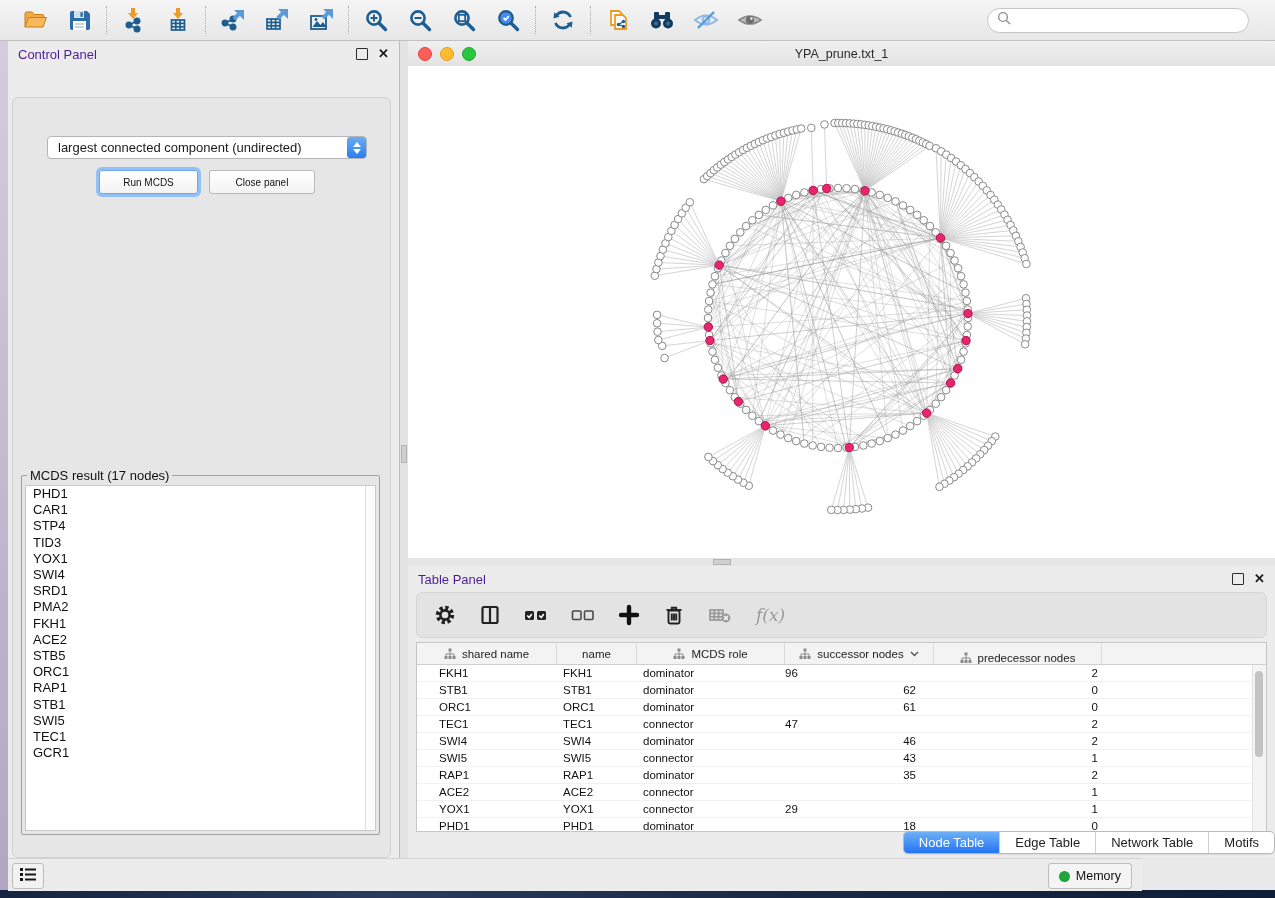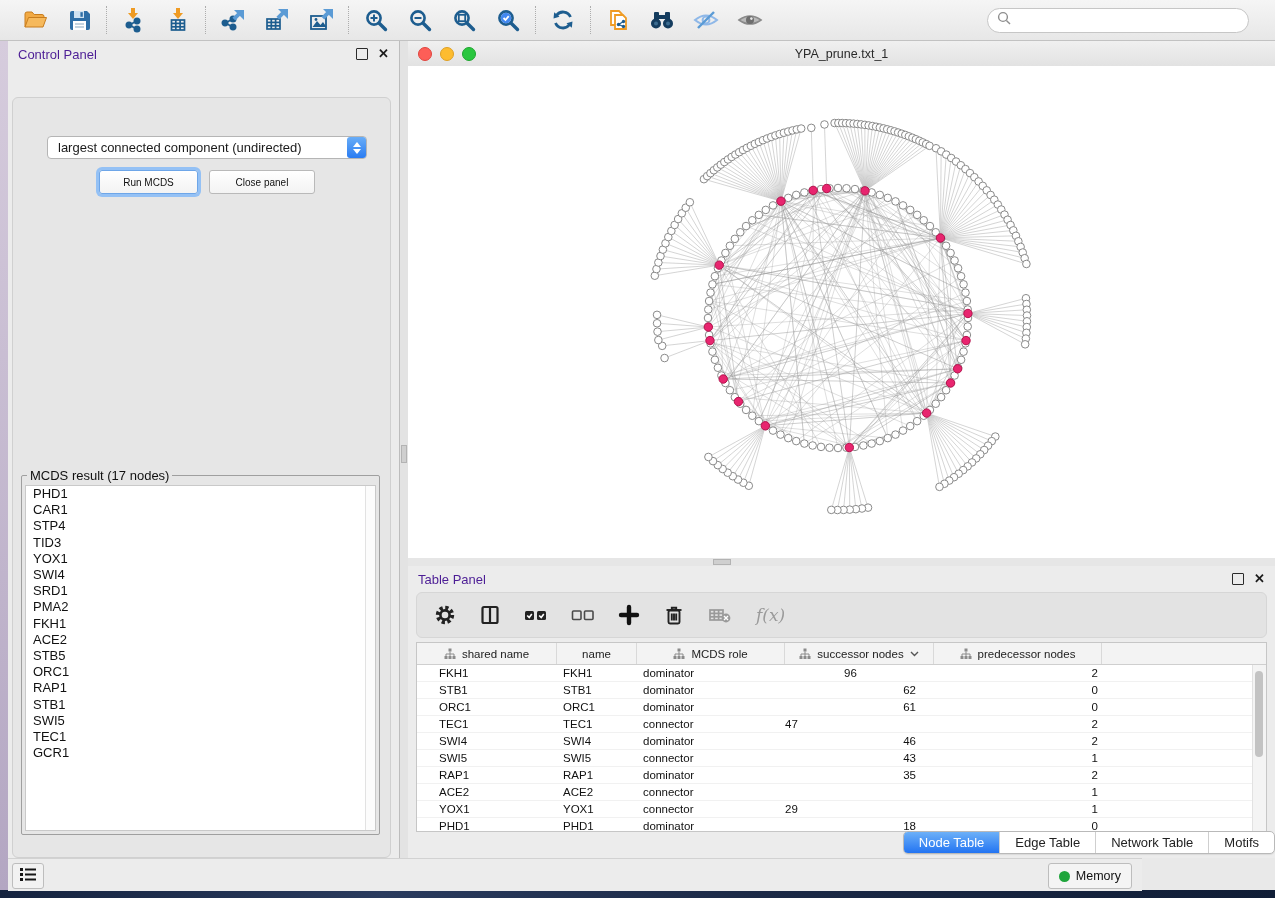--- a/index.html
+++ b/index.html
@@ -1121,21 +1121,21 @@
               </g>
             </svg>
           </span>
           <span>successor nodes</span>
           <span style="display:flex">
             <svg width="9" height="6" viewBox="0 0 9 6">
               <polyline points="1,1 4.5,4.5 8,1" fill="none" stroke="#555" stroke-width="1.4"></polyline>
             </svg>
           </span>
         </div>
-        <div class="t-hcell" style="width: 168px;">
+        <div class="t-hcell" style="width: 168px; align-items: flex-end;">
           <span style="display:flex">
             <svg width="12" height="12" viewBox="0 0 12 12">
               <g fill="#8b8b8b">
                 <rect x="4.5" y="0.5" width="3" height="3"></rect>
                 <rect x="0.5" y="8" width="3" height="3"></rect>
                 <rect x="4.5" y="8" width="3" height="3"></rect>
                 <rect x="8.5" y="8" width="3" height="3"></rect>
               </g>
               <g stroke="#8b8b8b" stroke-width="1" fill="none">
                 <line x1="6" y1="3.5" x2="6" y2="6"></line>
@@ -1148,21 +1148,21 @@
           </span>
           <span>predecessor nodes</span>
         </div>
         <div class="t-hcell" style="flex: 1 1 0%; border-right: none;"></div>
       </div>
     <div id="t-body">
         <div class="t-row">
           <div class="t-cell" style="width: 140px; padding-left: 22px;">FKH1</div>
           <div class="t-cell" style="width: 80px; padding-left: 6px;">FKH1</div>
           <div class="t-cell" style="width: 148px; padding-left: 6px;">dominator</div>
-          <div class="t-cell" style="width: 149px; text-align: center; padding-right: 18px;">96</div>
+          <div class="t-cell" style="width: 149px; text-align: left; padding-right: 18px;">96</div>
           <div class="t-cell" style="width: 168px; text-align: right; padding-right: 4px;">2</div>
         </div>
         <div class="t-row">
           <div class="t-cell" style="width: 140px; padding-left: 22px;">STB1</div>
           <div class="t-cell" style="width: 80px; padding-left: 6px;">STB1</div>
           <div class="t-cell" style="width: 148px; padding-left: 6px;">dominator</div>
           <div class="t-cell" style="width: 149px; text-align: right; padding-right: 18px;">62</div>
           <div class="t-cell" style="width: 168px; text-align: right; padding-right: 4px;">0</div>
         </div>
         <div class="t-row">

